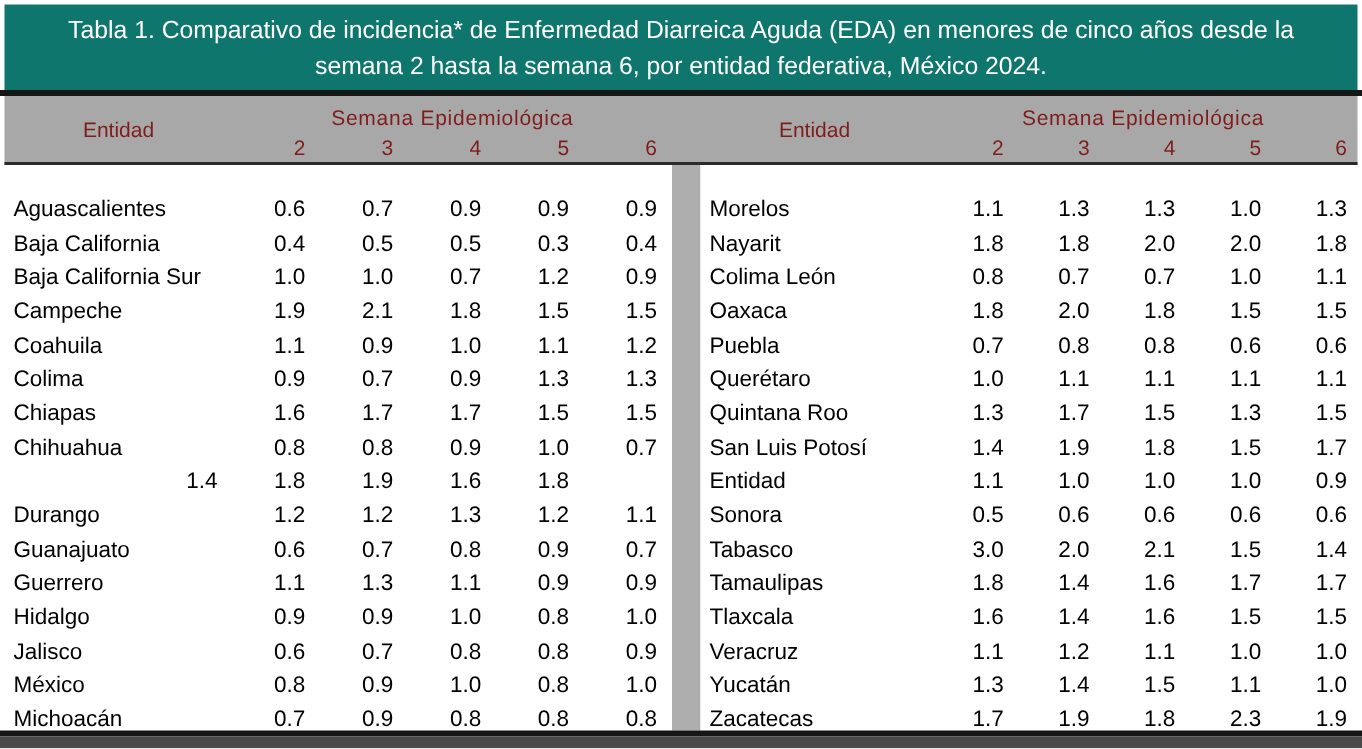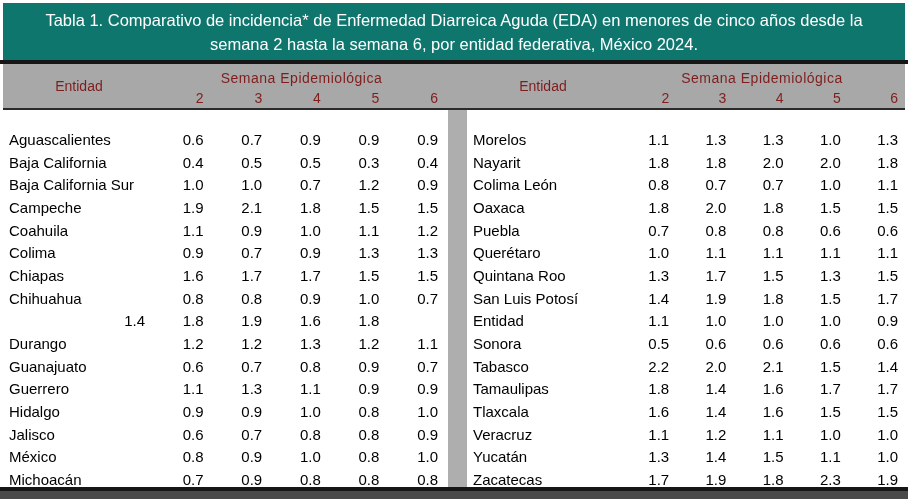--- a/index.html
+++ b/index.html
@@ -287,21 +287,21 @@
       <div class="tr">
         <div class="td-entity">Sonora</div>
         <div class="td-val">0.5</div>
         <div class="td-val">0.6</div>
         <div class="td-val">0.6</div>
         <div class="td-val">0.6</div>
         <div class="td-val">0.6</div>
       </div>
       <div class="tr">
         <div class="td-entity">Tabasco</div>
-        <div class="td-val">2.2</div>
+        <div class="td-val">3.0</div>
         <div class="td-val">2.0</div>
         <div class="td-val">2.1</div>
         <div class="td-val">1.5</div>
         <div class="td-val">1.4</div>
       </div>
       <div class="tr">
         <div class="td-entity">Tamaulipas</div>
         <div class="td-val">1.8</div>
         <div class="td-val">1.4</div>
         <div class="td-val">1.6</div>

